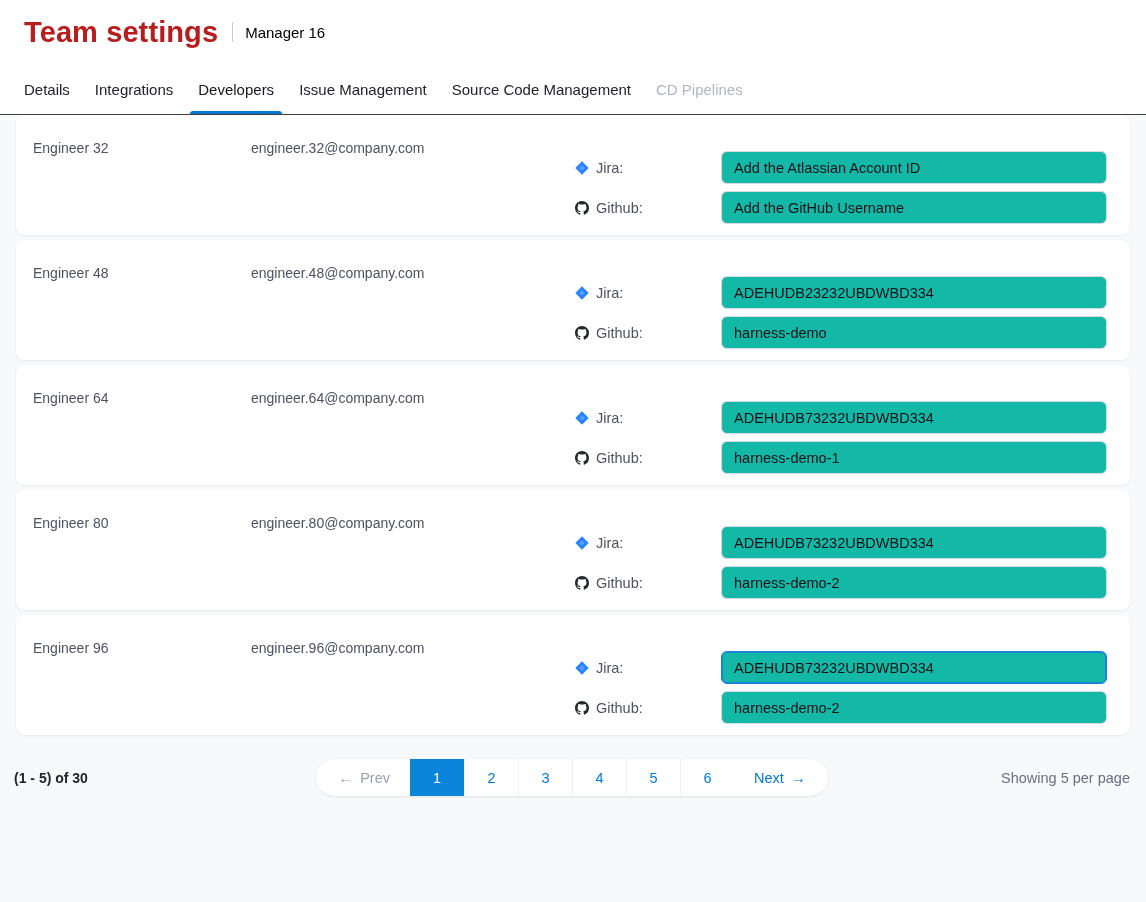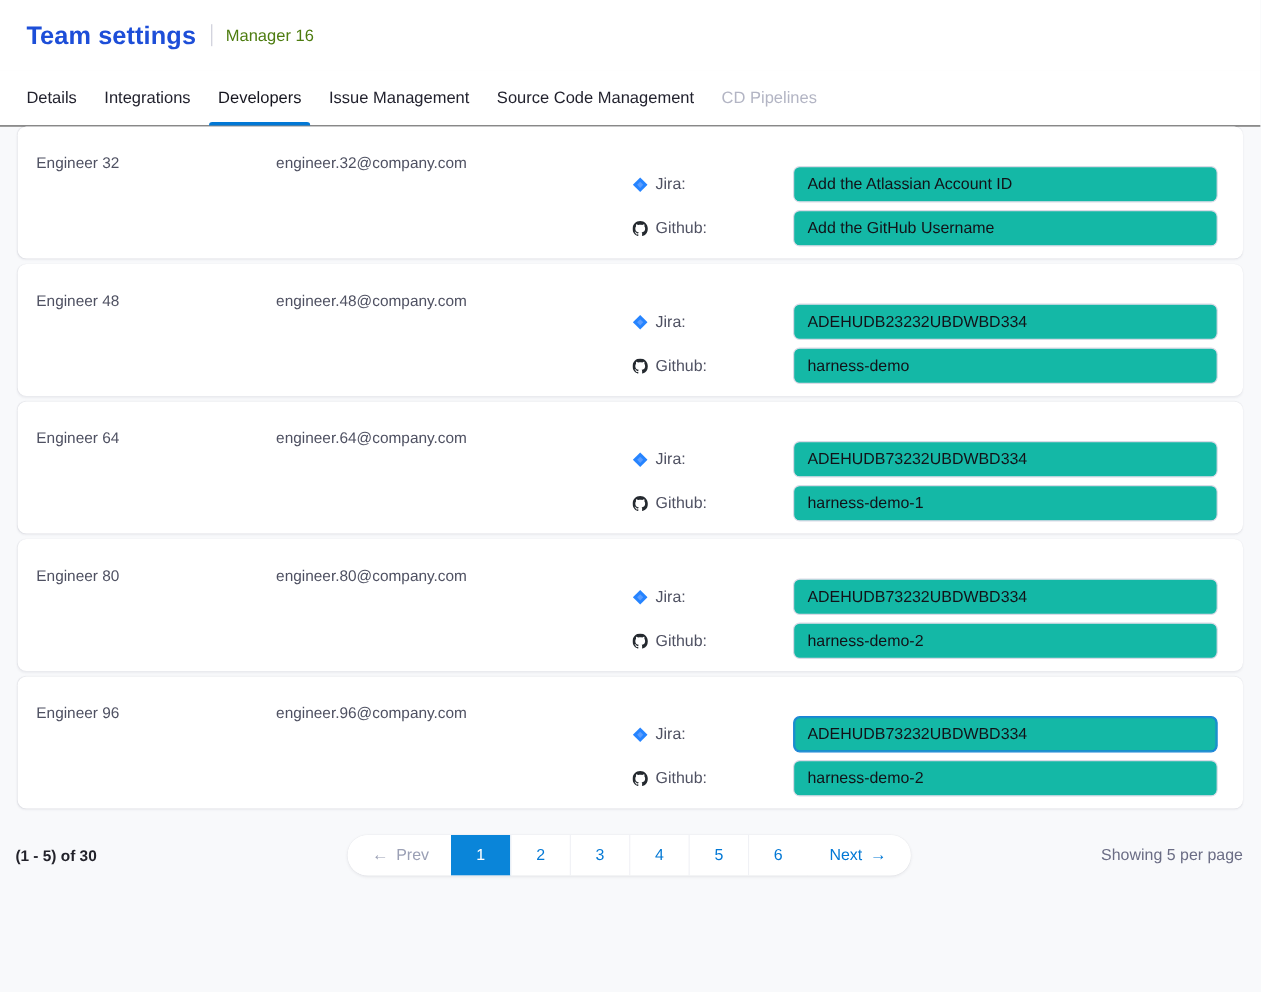--- a/index.html
+++ b/index.html
@@ -13,34 +13,34 @@
 
   
   .page-header {
     background: #ffffff;
     height: 64px;
     display: flex;
     align-items: center;
     padding: 0 24px;
   }
   .page-title {
-    font-size: 23px;
+    font-size: 29px;
     font-weight: 700;
-    color: #1d4ed8;
+    color: #b91c1c;
     letter-spacing: 0.1px;
   }
   .title-sep {
     width: 1px;
     height: 20px;
     background: #c9cad6;
     margin: 0 12px 0 14px;
   }
   .page-subtitle {
     font-size: 15px;
-    color: #4d7c0f;
+    color: #000000;
   }
 
   
   .tabbar {
     background: #ffffff;
     height: 51px;
     display: flex;
     align-items: stretch;
     padding: 0 24px;
     border-bottom: 1px solid #404040;

